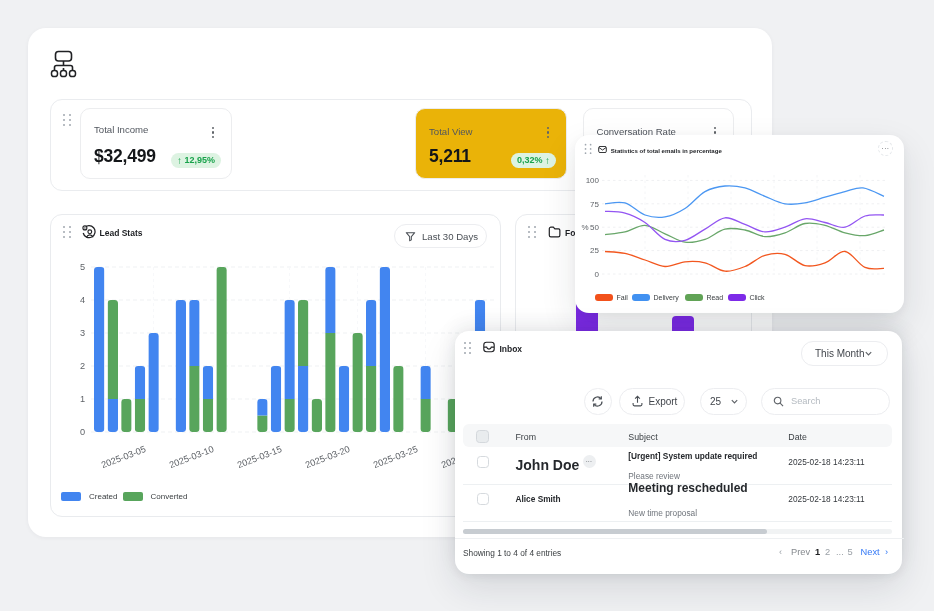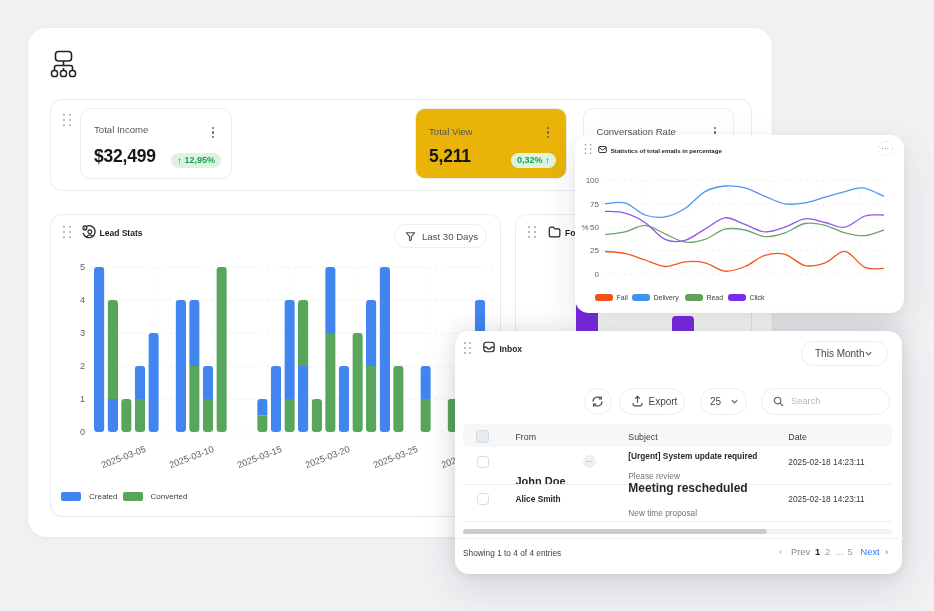--- a/index.html
+++ b/index.html
@@ -382,21 +382,21 @@
       </svg>
     <span style="font-size:9.3px;margin-left:7px;color:#b4bac0">Search</span>
   </div>
   <div class="abs" style="left:8px;top:93px;width:429px;height:23px;background:#f6f7f8;border-radius:6px"></div>
   <div class="abs" style="left:21px;top:98.5px;width:13px;height:13px;border:1px solid #d4d8dc;background:#e9ecee;border-radius:3.5px"></div>
   <div class="abs" style="left:60.5px;top:101px;font-size:8.8px;color:#3c4145">From</div>
   <div class="abs" style="left:173.3px;top:101px;font-size:8.8px;color:#3c4145">Subject</div>
   <div class="abs" style="left:333.3px;top:101px;font-size:8.8px;color:#3c4145">Date</div>
 
   <div class="abs" style="left:21.5px;top:124.5px;width:12.5px;height:12.5px;border:1px solid #d6dade;background:#fff;border-radius:3.5px"></div>
-  <div class="abs" style="left:60.5px;top:144px;font-size:11px;font-weight:700;color:#25282c">John Doe</div>
+  <div class="abs" style="left:60.5px;top:126px;font-size:14px;font-weight:700;color:#25282c">John Doe</div>
   <div class="abs" style="left:127.5px;top:124px;width:13px;height:13px;border-radius:50%;background:#edeff1;color:#5f6368;font-size:7px;text-align:center;line-height:10px;letter-spacing:.3px">...</div>
   <div class="abs" style="left:173.3px;top:120px;font-size:8.3px;font-weight:700;color:#25282c">[Urgent] System update required</div>
   <div class="abs" style="left:173.3px;top:140px;font-size:8.3px;color:#6f747b">Please review</div>
   <div class="abs" style="left:333.3px;top:126px;font-size:8.3px;color:#34383d">2025-02-18 14:23:11</div>
   <div class="abs" style="left:8px;top:152.5px;width:429px;border-top:1px solid #edf0f2"></div>
   <div class="abs" style="left:21.5px;top:161.5px;width:12.5px;height:12.5px;border:1px solid #d6dade;background:#fff;border-radius:3.5px"></div>
   <div class="abs" style="left:60.5px;top:163px;font-size:8.3px;font-weight:700;color:#25282c">Alice Smith</div>
   <div class="abs" style="left:173.3px;top:150px;font-size:12px;font-weight:700;color:#25282c">Meeting rescheduled</div>
   <div class="abs" style="left:173.3px;top:177px;font-size:8.3px;color:#6f747b">New time proposal</div>
   <div class="abs" style="left:333.3px;top:162.5px;font-size:8.3px;color:#34383d">2025-02-18 14:23:11</div>

